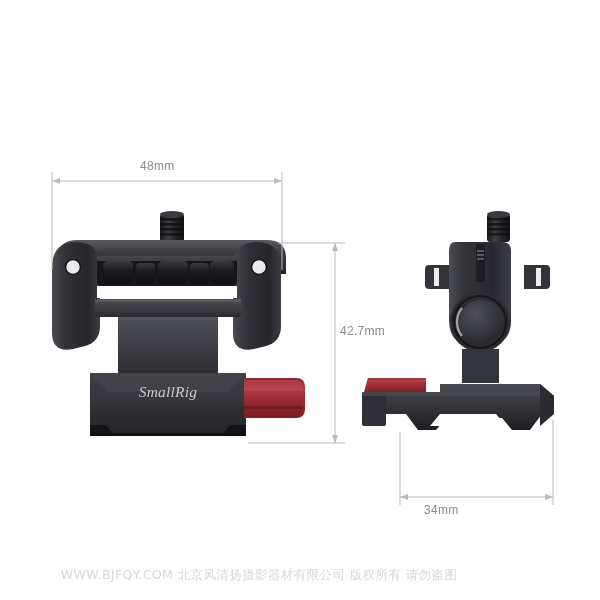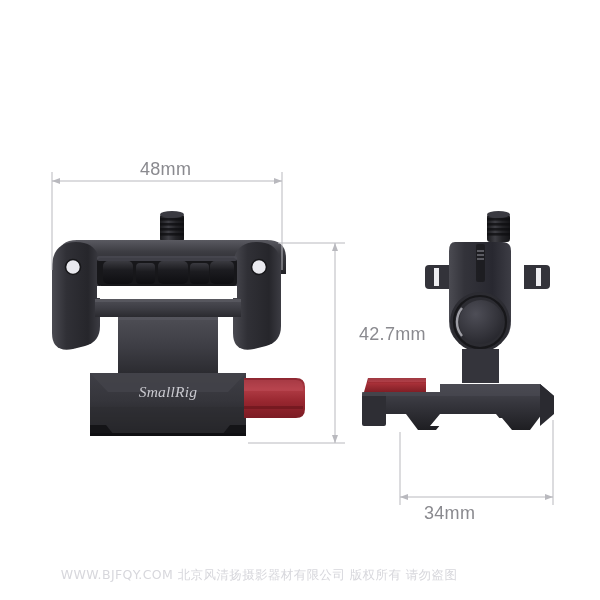--- a/index.html
+++ b/index.html
@@ -7,21 +7,21 @@
     width:600px;height:600px;
     background:#ffffff;
     font-family:"Liberation Sans","DejaVu Sans",sans-serif;
     overflow:hidden;
     position:relative;
   }
   #stage{position:absolute;left:0;top:0;width:600px;height:600px;}
   .dim-label{
     position:absolute;
     color:#8a8a8f;
-    font-size:18px;
+    font-size:12px;
     letter-spacing:.3px;
     white-space:nowrap;
     font-family:"Liberation Sans","DejaVu Sans",sans-serif;
   }
   #watermark{
     position:absolute;
     left:0;top:567px;
     width:518px;
     text-align:center;
     color:#d7d7dc;
@@ -234,19 +234,19 @@
       <line x1="553" y1="420" x2="553" y2="505"></line>
 
       <line x1="400" y1="497" x2="553" y2="497"></line>
       <polygon points="400,497 408,494 408,500" fill="#b9b9be" stroke="none"></polygon>
       <polygon points="553,497 545,494 545,500" fill="#b9b9be" stroke="none"></polygon>
     </g>
   </svg>
 
   <div class="dim-label" style="left:140px;top:159px;">48mm</div>
 
-  <div class="dim-label" style="left:340px;top:324px;margin-left:19px;">42.7mm</div>
+  <div class="dim-label" style="left:340px;top:324px;">42.7mm</div>
 
   <div class="dim-label" style="left:424px;top:503px;">34mm</div>
 
   <div id="watermark">WWW.BJFQY.COM 北京风清扬摄影器材有限公司 版权所有 请勿盗图</div>
 
 </div>
 
 </body></html>

